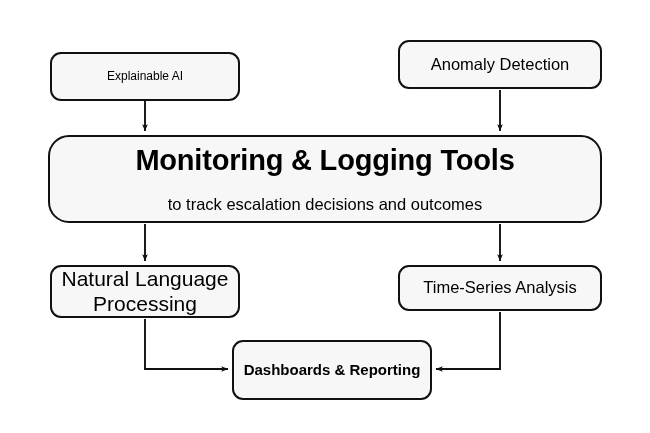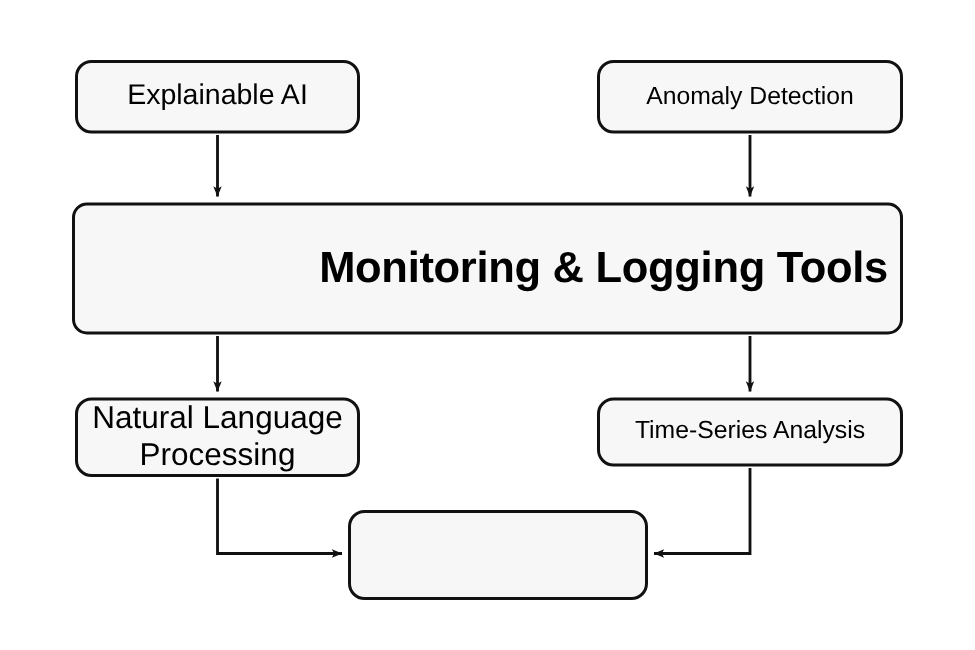--- a/index.html
+++ b/index.html
@@ -43,34 +43,33 @@
   }
   .node-label {
     display: block;
     width: 100%;
     padding: 0 8px;
     box-sizing: border-box;
   }
 
   
   #node-explainable-ai {
-    left: 50px;  top: 40px;  width: 190px; height: 49px;
-    font-size: 19px;
+    left: 50px;  top: 52px;  width: 190px; height: 49px;
+    font-size: 12px;
   }
   #node-anomaly-detection {
     left: 398px; top: 40px;  width: 204px; height: 49px;
     font-size: 16.5px;
   }
 
   
   #node-monitoring-logging {
     left: 48px;  top: 135px; width: 554px; height: 88px;
-    border-radius: 10px;
+    border-radius: 21px;
     gap: 18px;
-    text-align: right;
   }
   #node-monitoring-logging .node-title {
     font-size: 29px;
     font-weight: bold;
     letter-spacing: -0.2px;
   }
   #node-monitoring-logging .node-subtitle {
     font-size: 16.5px;
     font-weight: normal;
   }
@@ -127,26 +126,28 @@
   <div class="node" id="node-explainable-ai">
     <span class="node-label">Explainable AI</span>
   </div>
 
   <div class="node" id="node-anomaly-detection">
     <span class="node-label">Anomaly Detection</span>
   </div>
 
   <div class="node" id="node-monitoring-logging">
     <span class="node-label node-title">Monitoring &amp; Logging Tools</span>
+    <span class="node-label node-subtitle">to track escalation decisions and outcomes</span>
   </div>
 
   <div class="node" id="node-natural-language-processing">
     <span class="node-label">Natural Language Processing</span>
   </div>
 
   <div class="node" id="node-time-series-analysis">
     <span class="node-label">Time-Series Analysis</span>
   </div>
 
   <div class="node" id="node-ai-powered-dashboards">
+    <span class="node-label node-subtitle">Dashboards &amp; Reporting</span>
   </div>
 
 </div>
 
 </body></html>

